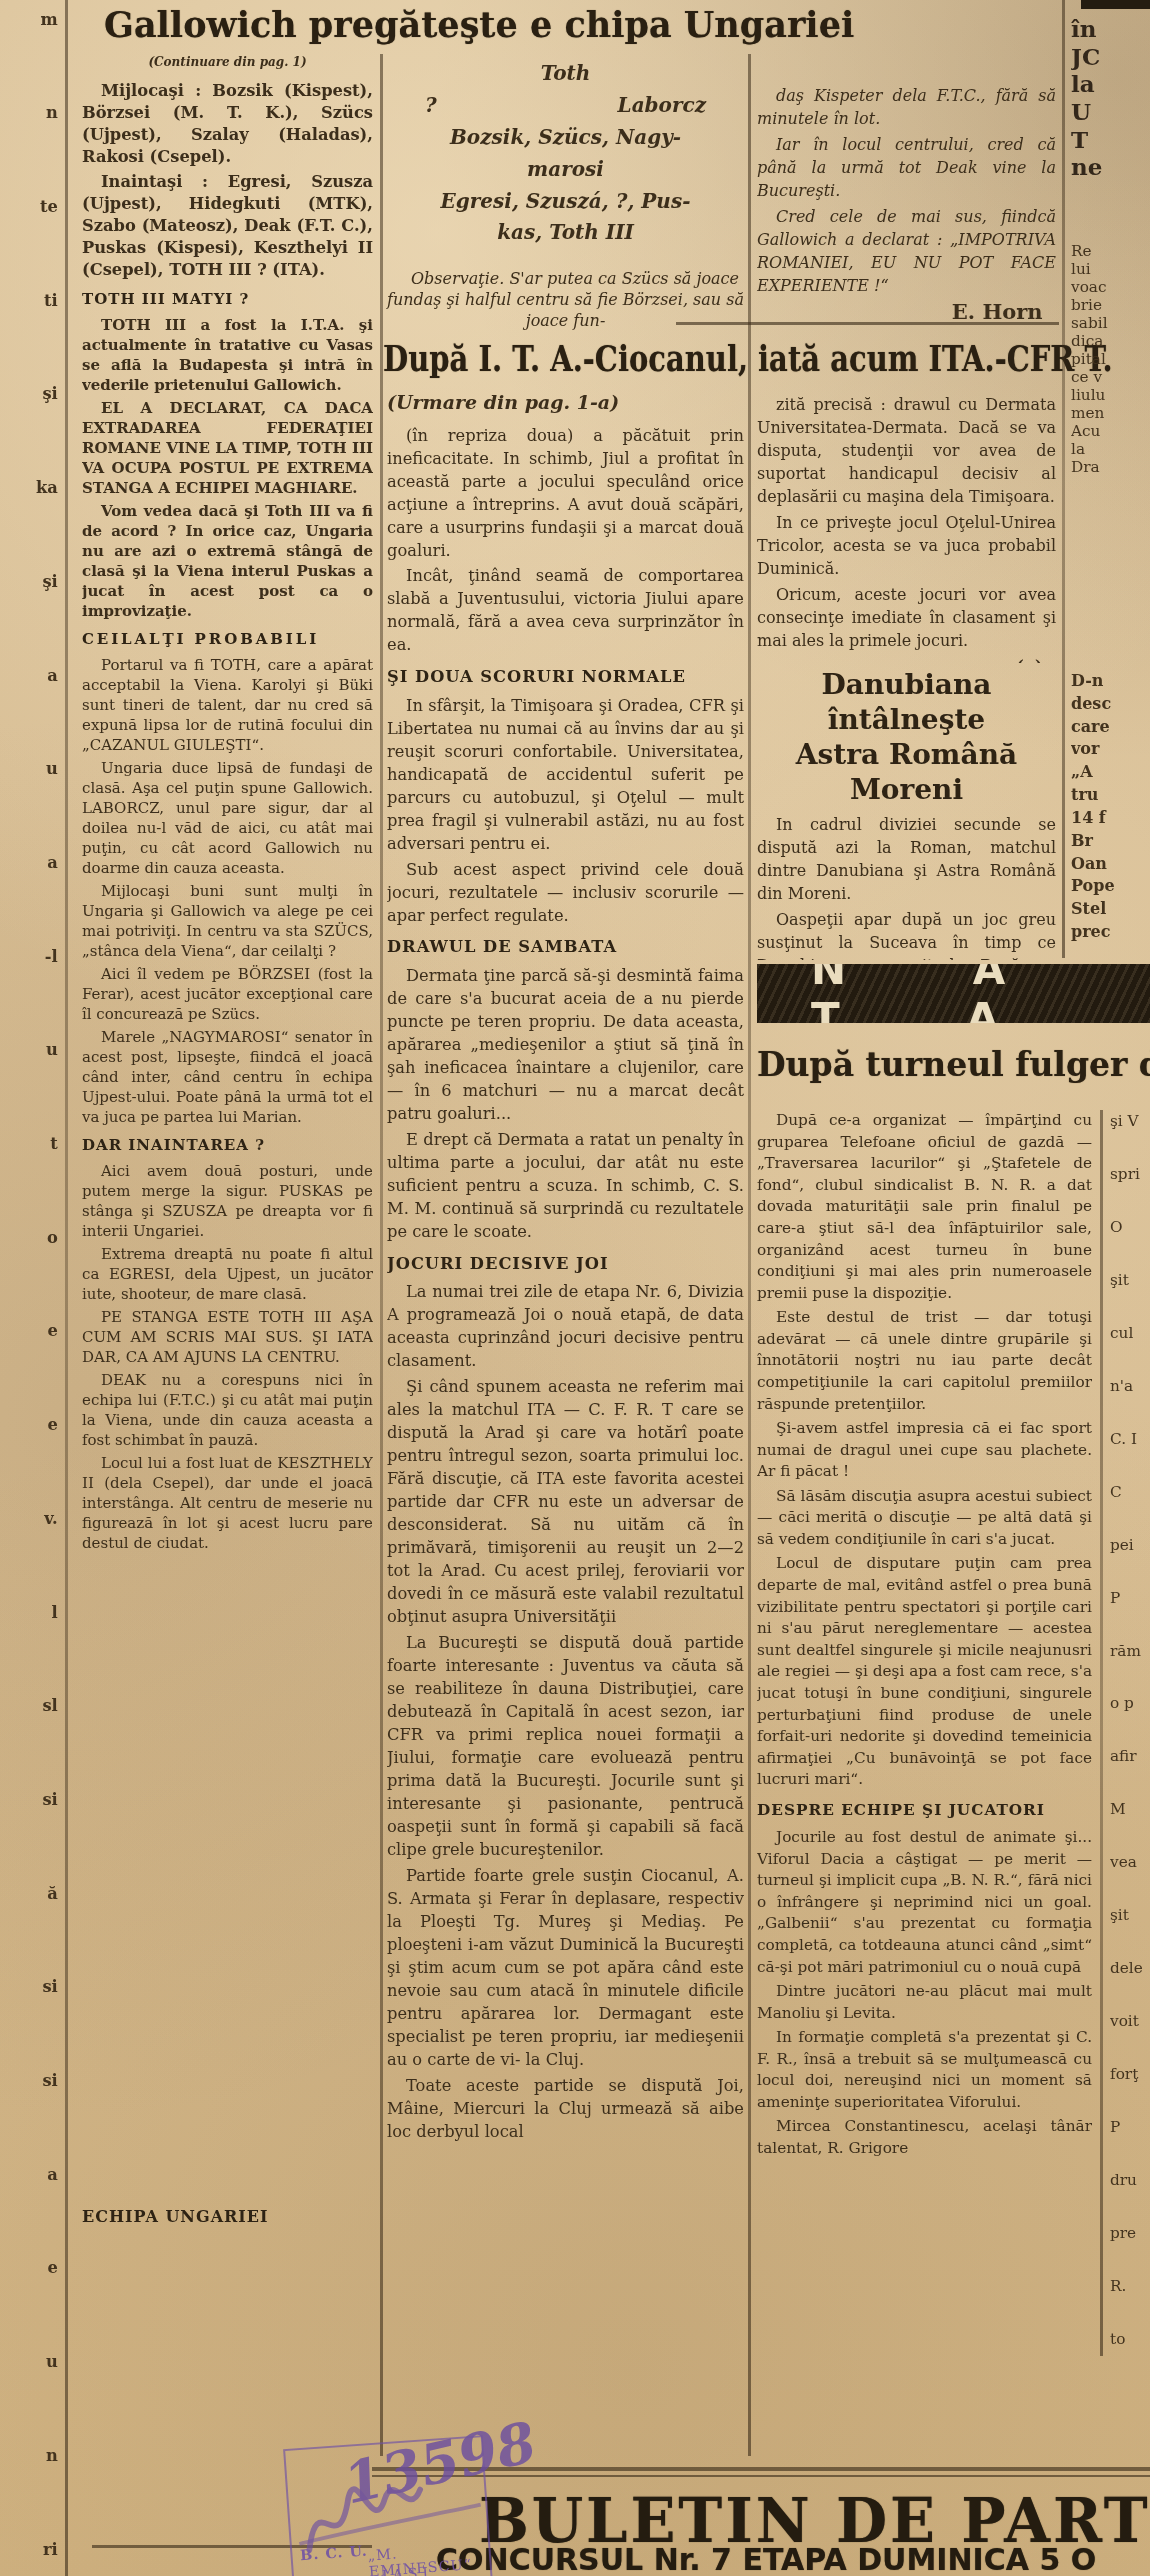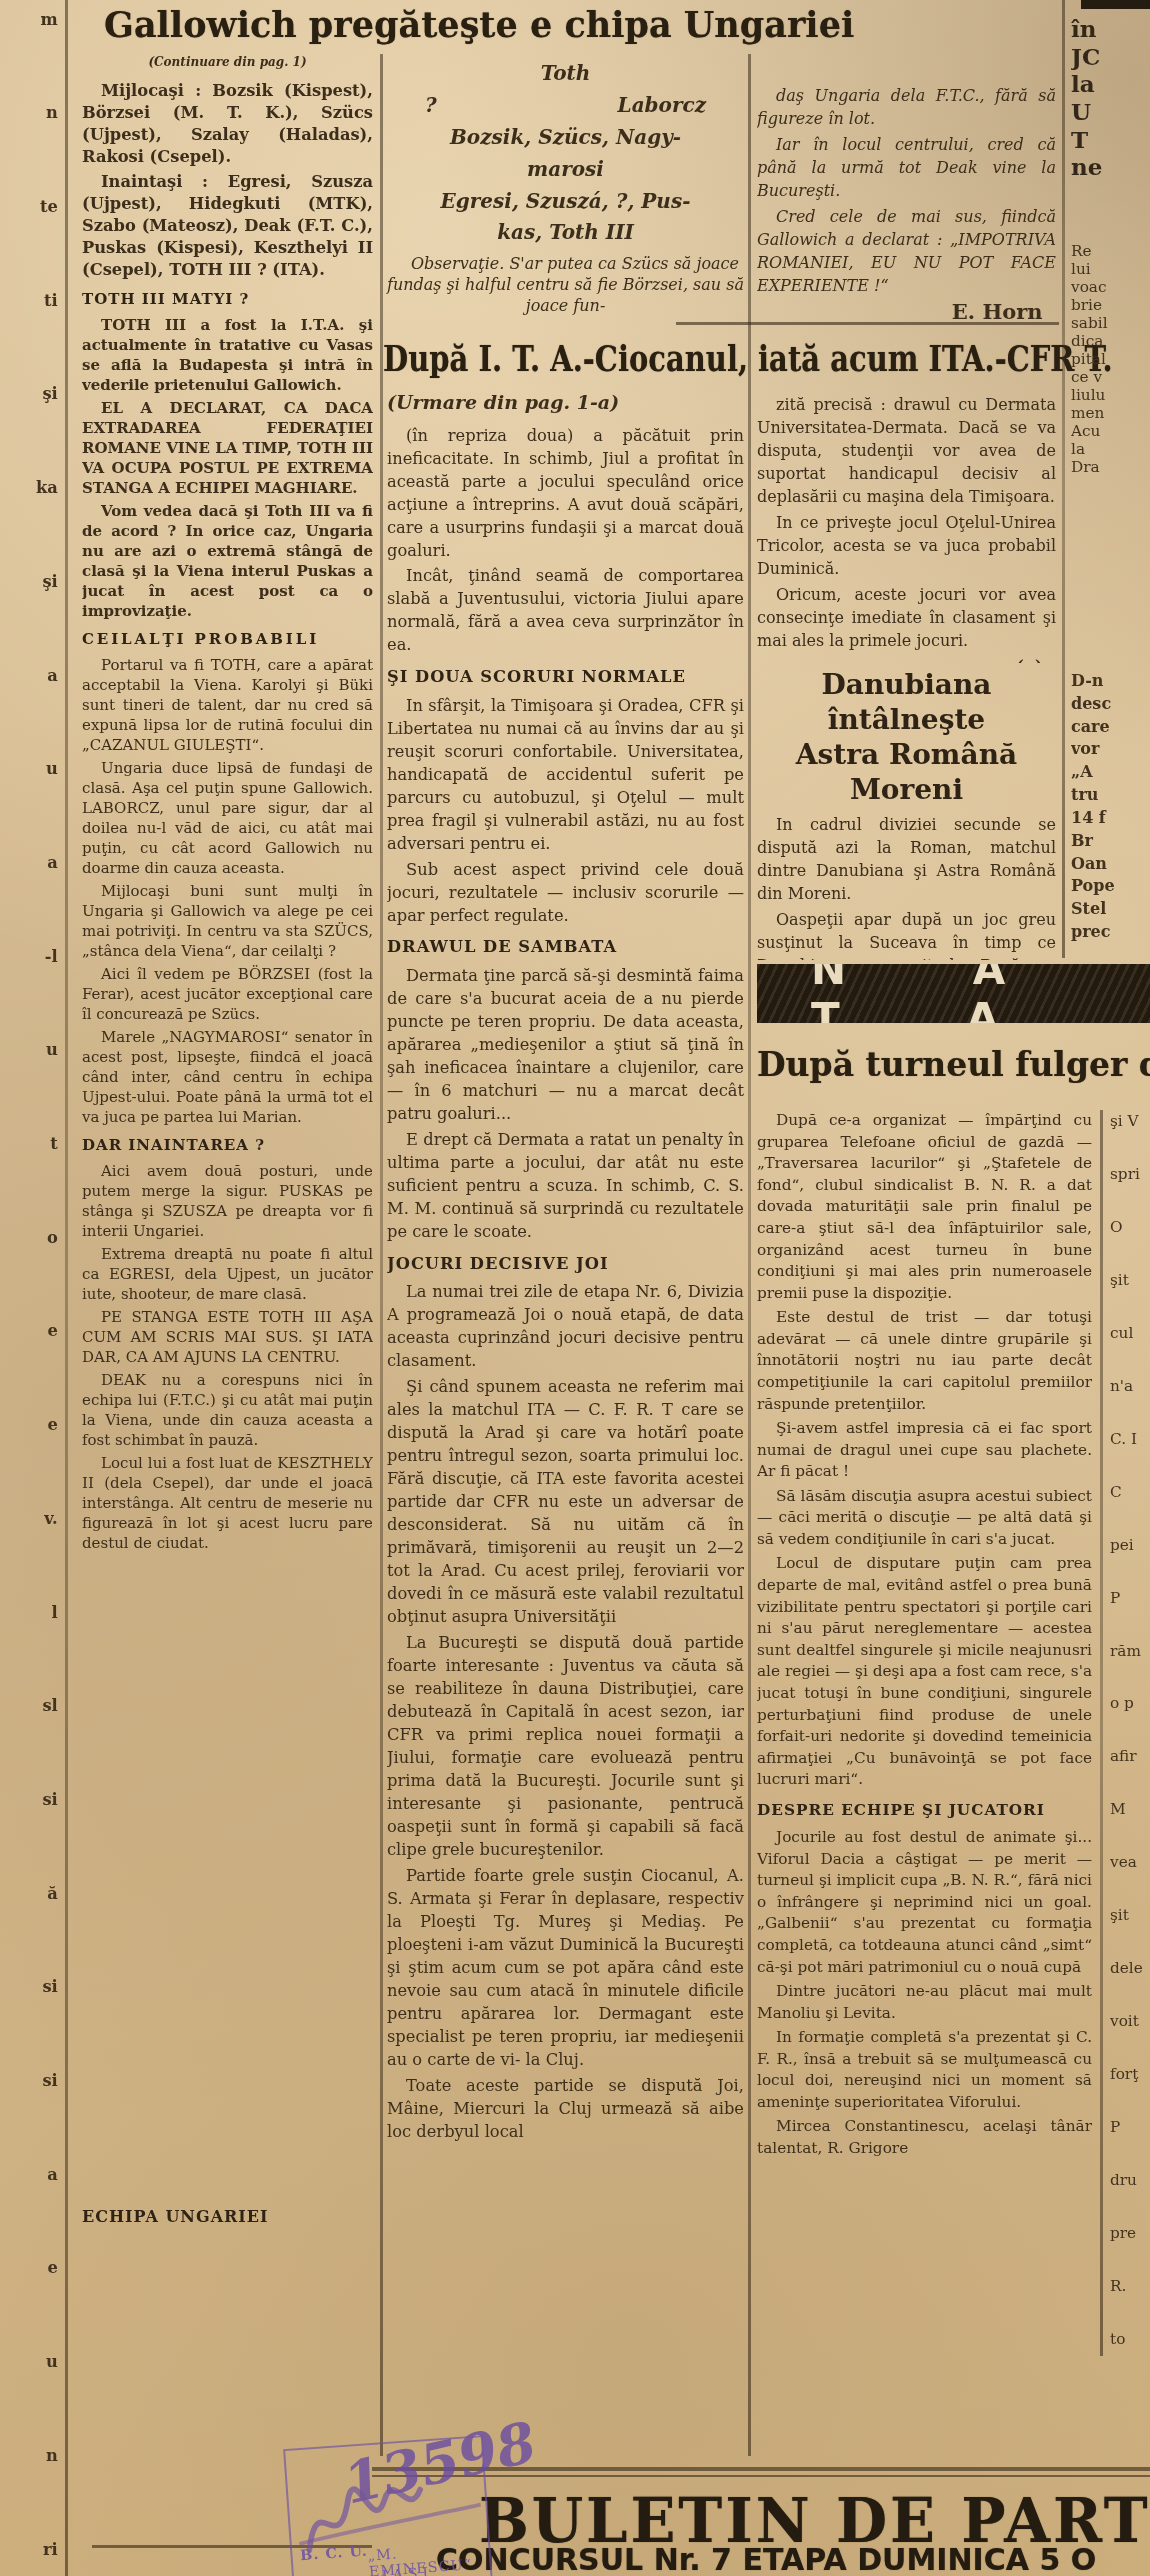--- a/index.html
+++ b/index.html
@@ -110,25 +110,25 @@
   <div class="col" style="left:387px;top:59px;width:357px;font-size:20px;line-height:29px;font-weight:bold;font-style:italic;text-align:center;">
     <p class="nojust">Toth</p>
     <p class="nojust" style="display:flex;justify-content:space-between;padding:0 38px;">
       <span>?</span>
       <span>Laborcz</span>
     </p>
     <p class="nojust">Bozsik, Szücs, Nagy-</p>
     <p class="nojust">marosi</p>
     <p class="nojust">Egresi, Szuszá, ?, Pus-</p>
     <p class="nojust">kas, Toth III</p>
-    <p class="italic" style="font-weight:normal;font-size:16px;line-height:21px;margin-top:6px;">Observaţie. S'ar putea ca Szücs să joace fundaş şi halful centru să fie Börzsei, sau să joace fun-</p>
+    <p class="italic" style="font-weight:normal;font-size:16px;line-height:21px;margin-top:21px;">Observaţie. S'ar putea ca Szücs să joace fundaş şi halful centru să fie Börzsei, sau să joace fun-</p>
   </div>
 
   <div class="col" style="left:757px;top:84px;width:299px;height:240px;overflow:hidden;font-size:16px;line-height:23px;font-style:italic;">
-    <p>daş Ungaria dela F.T.C., fără să figureze în lot.</p>
+    <p>daş Kispeter dela F.T.C., fără să minutele în lot.</p>
     <p>Iar în locul centrului, cred că până la urmă tot Deak vine la Bucureşti.</p>
     <p>Cred cele de mai sus, fiindcă Gallowich a declarat : „IMPOTRIVA ROMANIEI, EU NU POT FACE EXPERIENTE !“</p>
     <p class="sig" style="font-size:21px;font-style:normal;">E. Horn</p>
   </div>
 
   <div class="rule" style="left:676px;top:322px;width:383px;height:2.9px;"></div>
 
   <div class="headline" style="left:383px;top:337px;width:676px;font-size:29px;text-align:center;transform:scaleY(1.25);transform-origin:top;">După I. T. A.-Ciocanul, iată acum ITA.-CFR T.</div>
 
   <div class="col" style="left:387px;top:391px;width:357px;height:2066px;overflow:hidden;font-size:16.3px;line-height:23px;">

